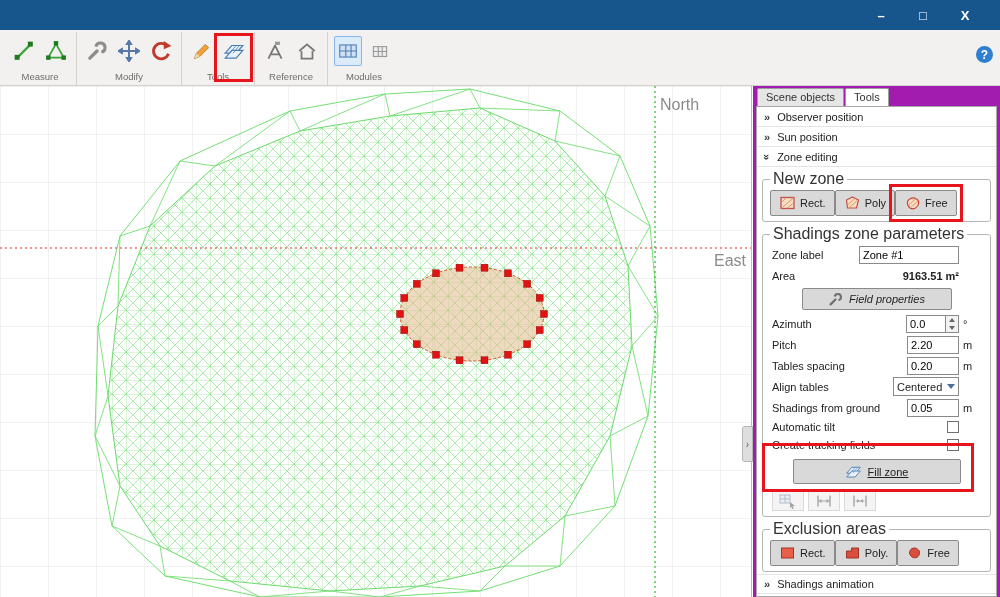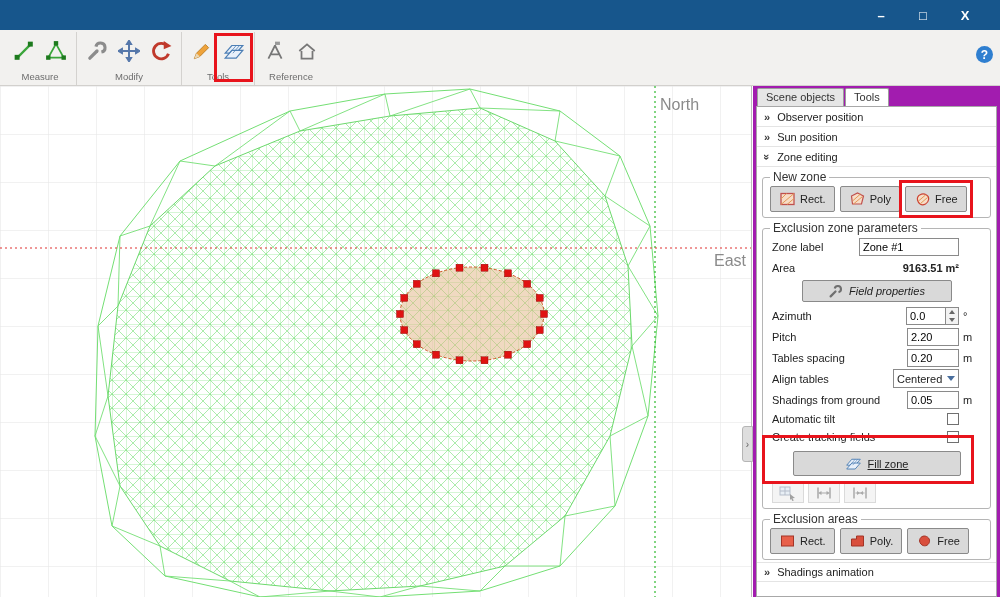--- a/index.html
+++ b/index.html
@@ -34,23 +34,23 @@
   .tab { font-size:11px; padding:2px 8px 3px; border:1px solid #9d9d9d; border-bottom:none; background:#e6e6e6; border-radius:2px 2px 0 0; margin-right:1px; cursor:pointer; color:#333; }
   .tab.active { background:#fff; }
   .pcontent { position:absolute; top:20px; left:3px; right:3px; bottom:0; background:#fff; border:1px solid #a8a8a8; overflow:hidden; }
 
   .sec { height:20px; display:flex; align-items:center; gap:7px; padding:0 7px; border-bottom:1px solid #e4e4e4; cursor:pointer; }
   .sec .chev { color:#3b3b3b; font-weight:bold; display:inline-block; }
   .sec.expanded .chev { transform:rotate(90deg); }
   .sec.bottom { border-top:1px solid #e4e4e4; }
 
   fieldset.grp { border:1px solid #b5b5b5; border-radius:3px; margin:3px 5px 2px; padding:1px 5px 4px; min-width:0; }
-  fieldset.grp legend { font-size:12px; color:#333; padding:0 3px; margin-left:2px; }
-
-  .zrow { display:flex; gap:5px; padding:1px 0 1px 2px; }
+  fieldset.grp legend { font-size:16px; color:#333; padding:0 3px; margin-left:2px; }
+
+  .zrow { display:flex; padding:1px 0 1px 2px; }
   .zbtn { display:flex; align-items:center; gap:4px; font-size:11px; color:#222; background:#d9d9d9; border:1px solid #8a8a8a; border-radius:2px; padding:2px 8px; height:26px; cursor:pointer; position:relative; }
 
   .prow { display:flex; align-items:center; padding:1px 2px 1px 4px; min-height:21px; }
   .prow.short { min-height:18px; }
   .plabel { flex:1; }
   .pctl { margin-left:auto; display:flex; align-items:center;justify-content:flex-end; }
   .punit { width:24px; padding-left:4px; }
   .pinput { width:52px; height:18px; border:1px solid #8a8a8a; font-size:11px; font-family:"Liberation Sans",sans-serif; padding:0 3px; background:#fff; }
   .pinput.wide { width:100px; }
   .pinput.az { width:40px; }
@@ -174,20 +174,37 @@
       <button class="tbtn">
         <svg width="22" height="22" viewBox="0 0 20 20">
             <path d="M3 10 L10 4 L17 10" fill="none" stroke="#777" stroke-width="1.6"></path>
             <path d="M5 10 V17 H15 V10" fill="none" stroke="#777" stroke-width="1.6"></path>
           </svg>
       </button>
     </div>
     <div class="tlabel">Reference</div>
   </div>
 
+  <div class="tgroup">
+    <div class="ticons">
+      <button class="tbtn pressed">
+        <svg width="22" height="22" viewBox="0 0 20 20">
+            <rect x="2.5" y="4.5" width="15" height="11" fill="#cfe0f2" stroke="#4d7fb5"></rect>
+            <path d="M2.5 10 H17.5 M8 4.5 V15.5 M12.8 4.5 V15.5" stroke="#4d7fb5" stroke-width="1" fill="none"></path>
+          </svg>
+      </button>
+      <button class="tbtn">
+        <svg width="22" height="22" viewBox="0 0 20 20">
+            <rect x="4" y="6" width="12" height="9" fill="#ececec" stroke="#9a9a9a"></rect>
+            <path d="M4 10.5 H16 M8.5 6 V15 M12 6 V15" stroke="#9a9a9a" stroke-width="1" fill="none"></path>
+          </svg>
+      </button>
+    </div>
+    <div class="tlabel">Modules</div>
+  </div>
 
 </div>
 <div class="help">?</div>
 
 <div class="canvas">
   <svg id="canvas-svg" width="752" height="511" viewBox="0 0 752 511">
     <defs>
       <pattern id="grid" width="48" height="48" patternUnits="userSpaceOnUse">
         <path d="M48 0 H0 V48" fill="none" stroke="#e3e3e3" stroke-width="1"></path>
       </pattern>
@@ -309,21 +326,21 @@
           <svg width="17" height="16" viewBox="0 0 16 16">
               <path d="M3 9 C2 4 8 1.5 12 4 C15.5 6 14.5 11 11 13 C7 15 4 13 3 9 Z" fill="#f7ddc8" stroke="#cc4433" stroke-width="1.2"></path>
               <path d="M4 10 L11 4 M6 12.5 L13 6.5" stroke="#e39a55" stroke-width="1" fill="none"></path>
             </svg>
           <span>Free</span>
         </button>
       </div>
     </fieldset>
 
     <fieldset class="grp">
-      <legend>Exclusion zone parameters</legend>
+      <legend>Shadings zone parameters</legend>
 
       <div class="prow">
         <span class="plabel">Zone label</span>
         <span class="pctl">
             <input class="pinput wide" value="Zone #1" style="">
           </span>
         <span class="punit"></span>
       </div>
 
       <div class="prow">

